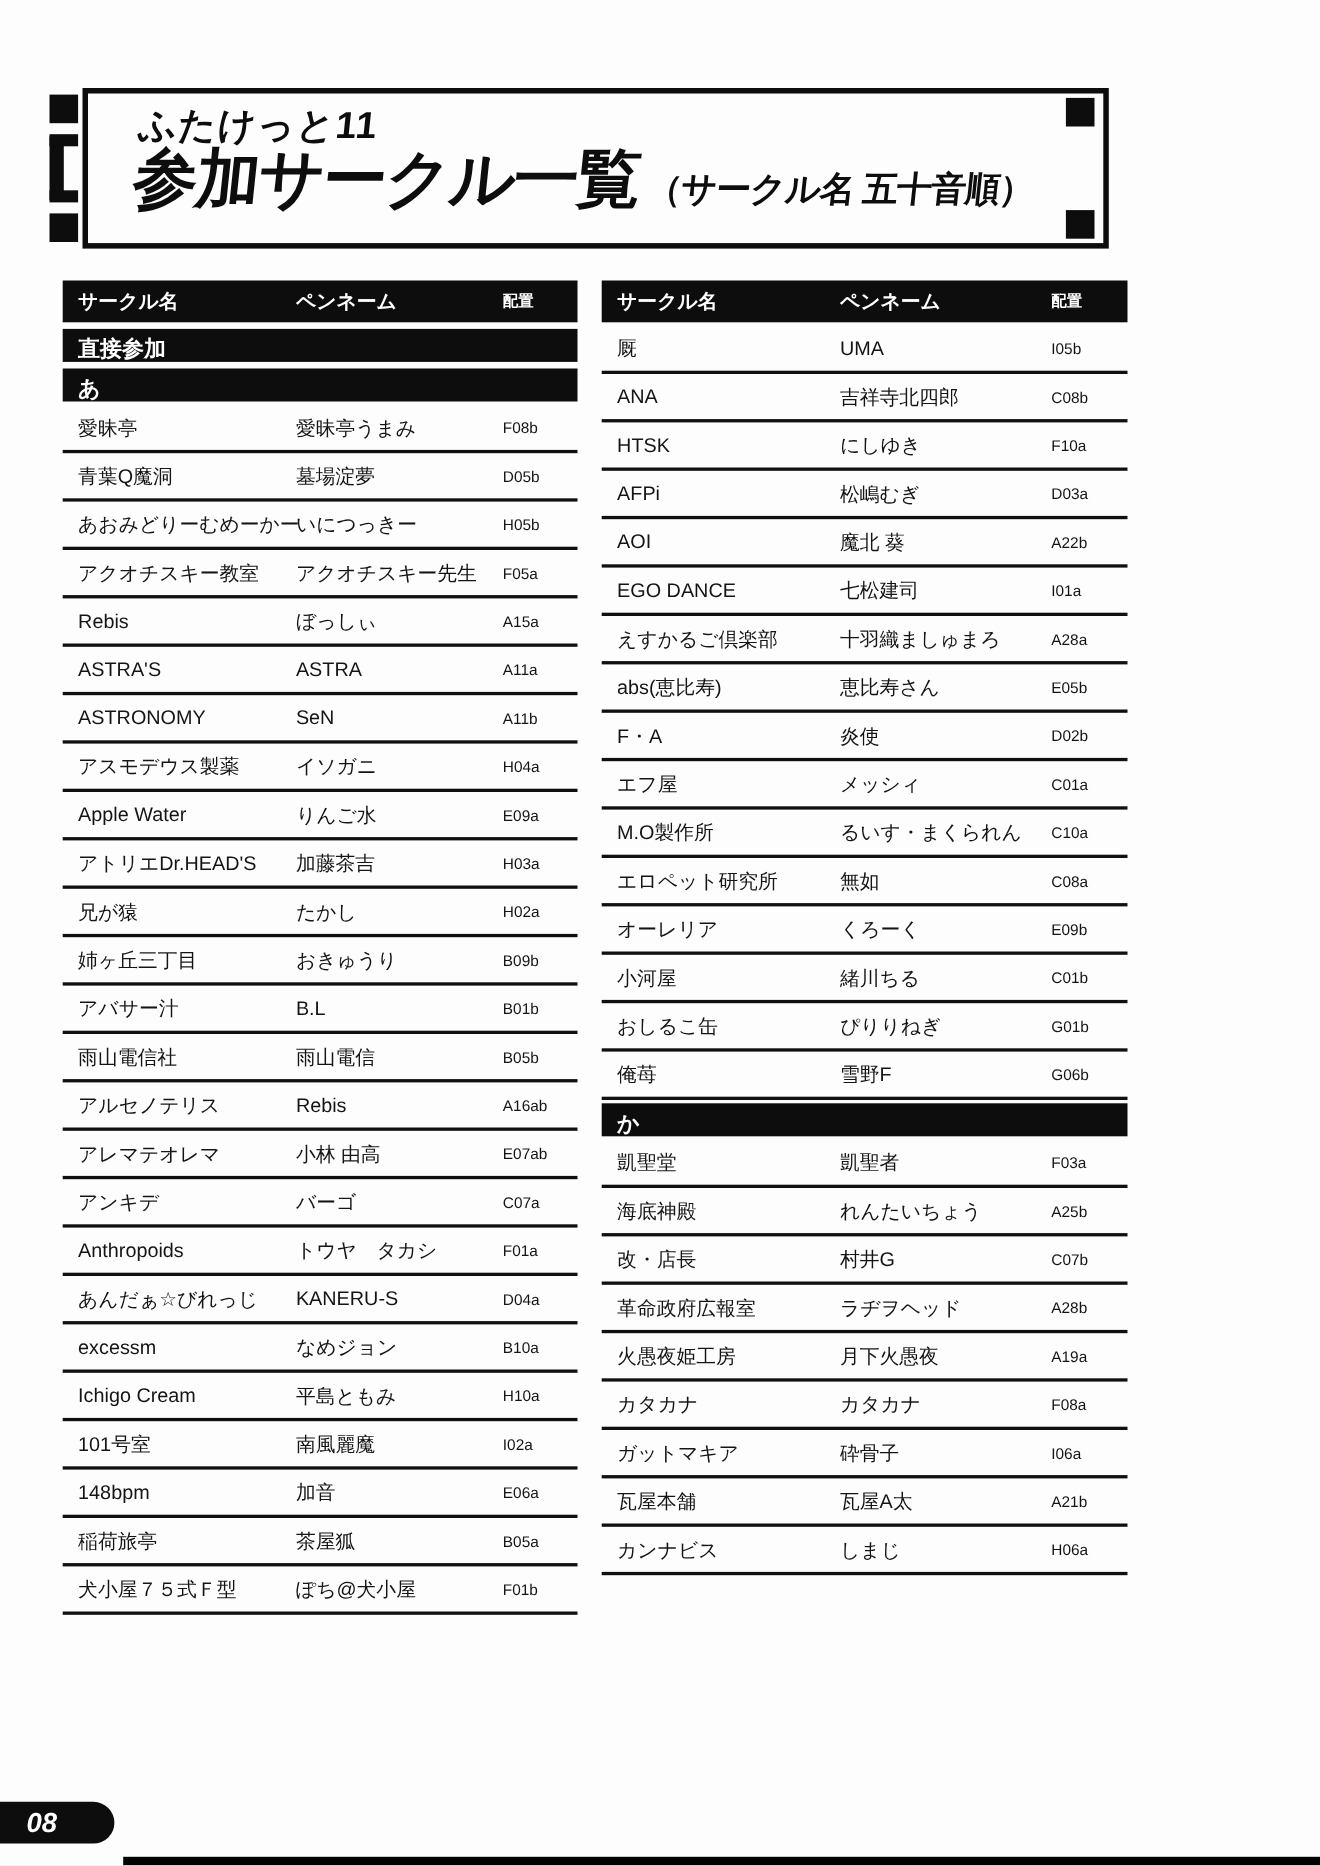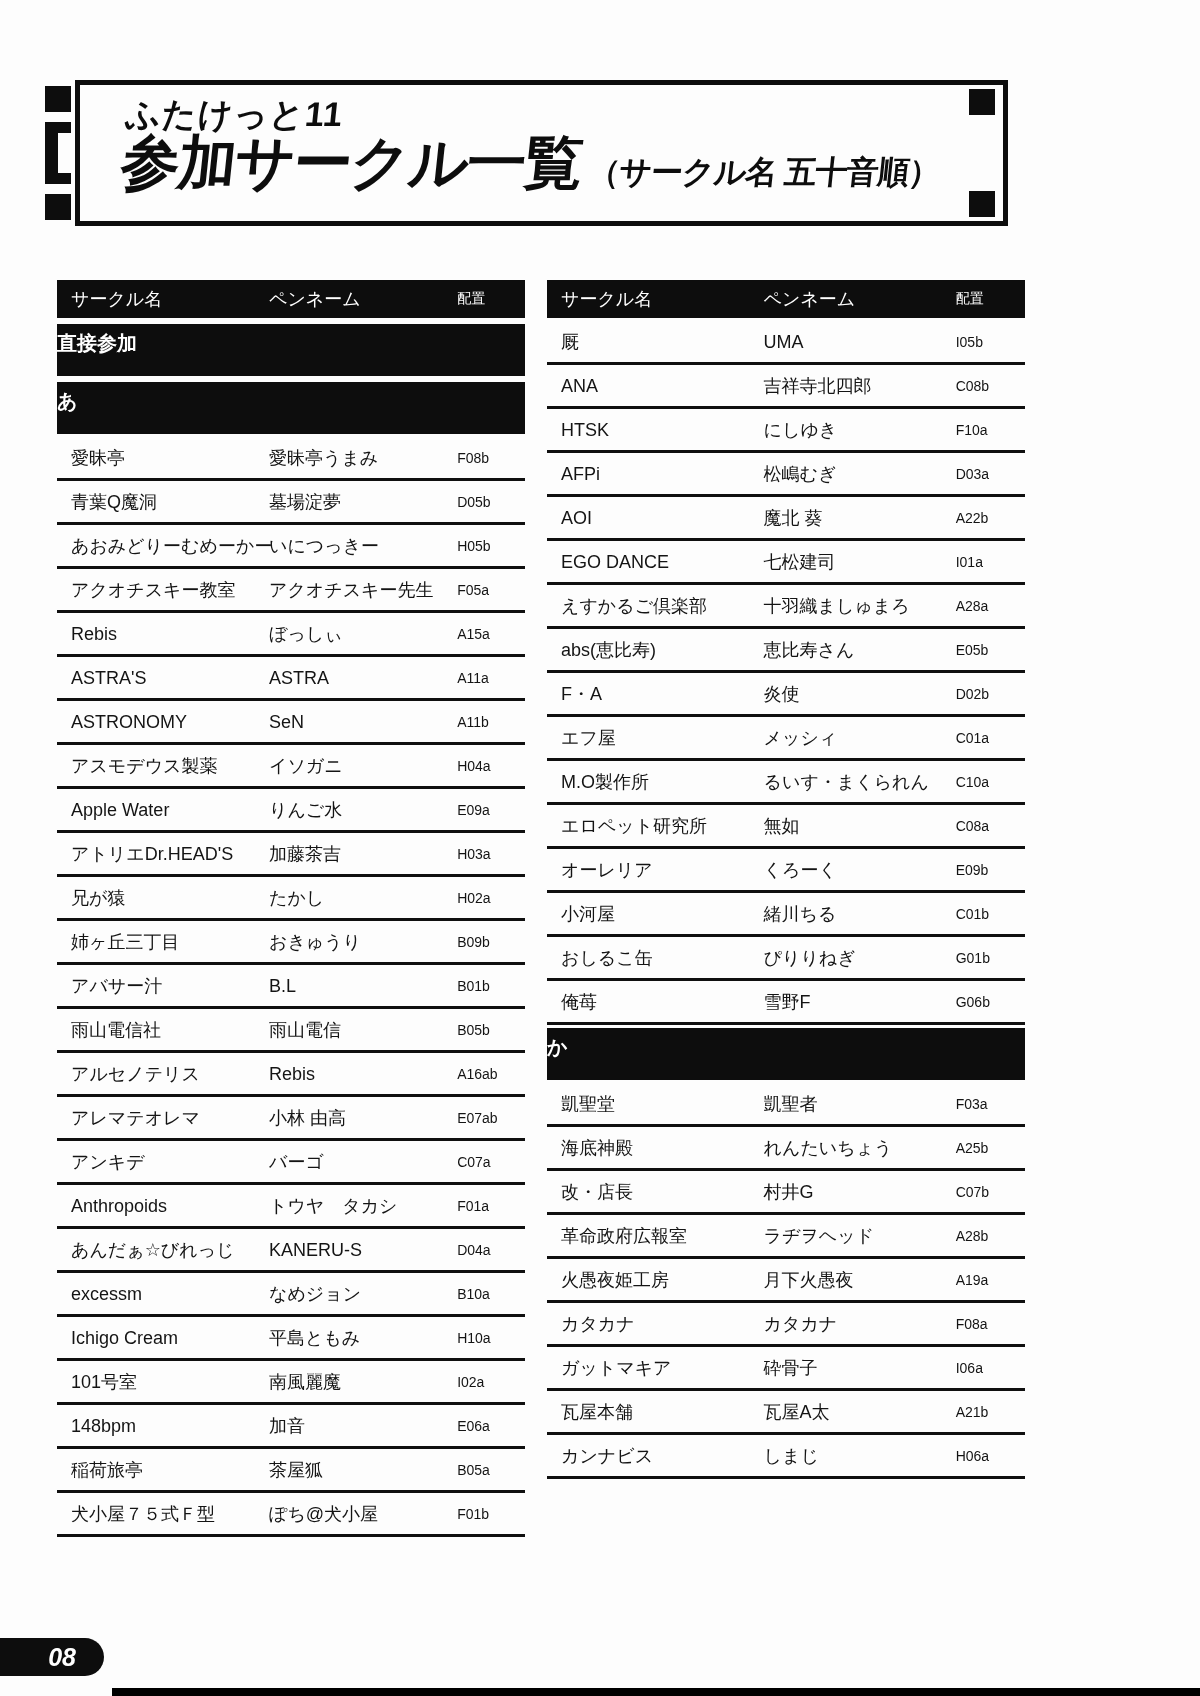--- a/index.html
+++ b/index.html
@@ -36,42 +36,42 @@
   .title-main{font-size:59px;font-weight:900;letter-spacing:-2px;line-height:1.05;}
   .title-sub{font-size:32px;font-weight:900;margin-left:8px;letter-spacing:-1px;}
 
   
   .tables{position:absolute;left:57px;top:255px;display:flex;gap:22px;align-items:flex-start;}
   .ctable{display:flex;flex-direction:column;}
   .ctable.t0{width:468px;}
   .ctable.t1{width:478px;}
   .thead{
     position:relative;height:38px;background:var(--bar);color:#fff;
-    font-weight:normal;font-size:18px;flex:none;margin-bottom:3px;margin-top:25px;
+    font-weight:bold;font-size:18px;flex:none;margin-bottom:3px;
   }
   .section{
-    position:relative;height:52px;background:var(--bar);color:#fff;
-    font-weight:bold;font-size:20px;line-height:38px;
+    position:relative;height:30px;background:var(--bar);color:#fff;
+    font-weight:bold;font-size:20px;line-height:38px;padding-left:14px;
     flex:none;margin:3px 0;
   }
   .trow{
     position:relative;height:44px;border-bottom:3px solid var(--line);
     flex:none;font-size:18px;background:transparent;
   }
   .cell{position:absolute;top:50%;transform:translateY(-50%);white-space:nowrap;}
   .col-circle{left:14px;}
   .col-pen{left:45.3%;}
   .col-loc{left:85.5%;font-size:14px;}
   .thead .col-circle{left:14px;}
 
   
   .pagenum{
     position:absolute;left:0;top:1638px;width:104px;height:38px;
     background:var(--bar);border-radius:0 19px 19px 0;color:#fff;
-    display:flex;align-items:center;justify-content:flex-end;
+    display:flex;align-items:center;justify-content:center;
     padding-right:28px;font-weight:bold;font-size:25px;font-style:italic;
   }
   .scan-edge{position:absolute;left:112px;right:0;bottom:0;height:8px;background:#000;}
 </style>
 </head>
 <body>
 
 <div class="page">
 
   <div class="banner">

